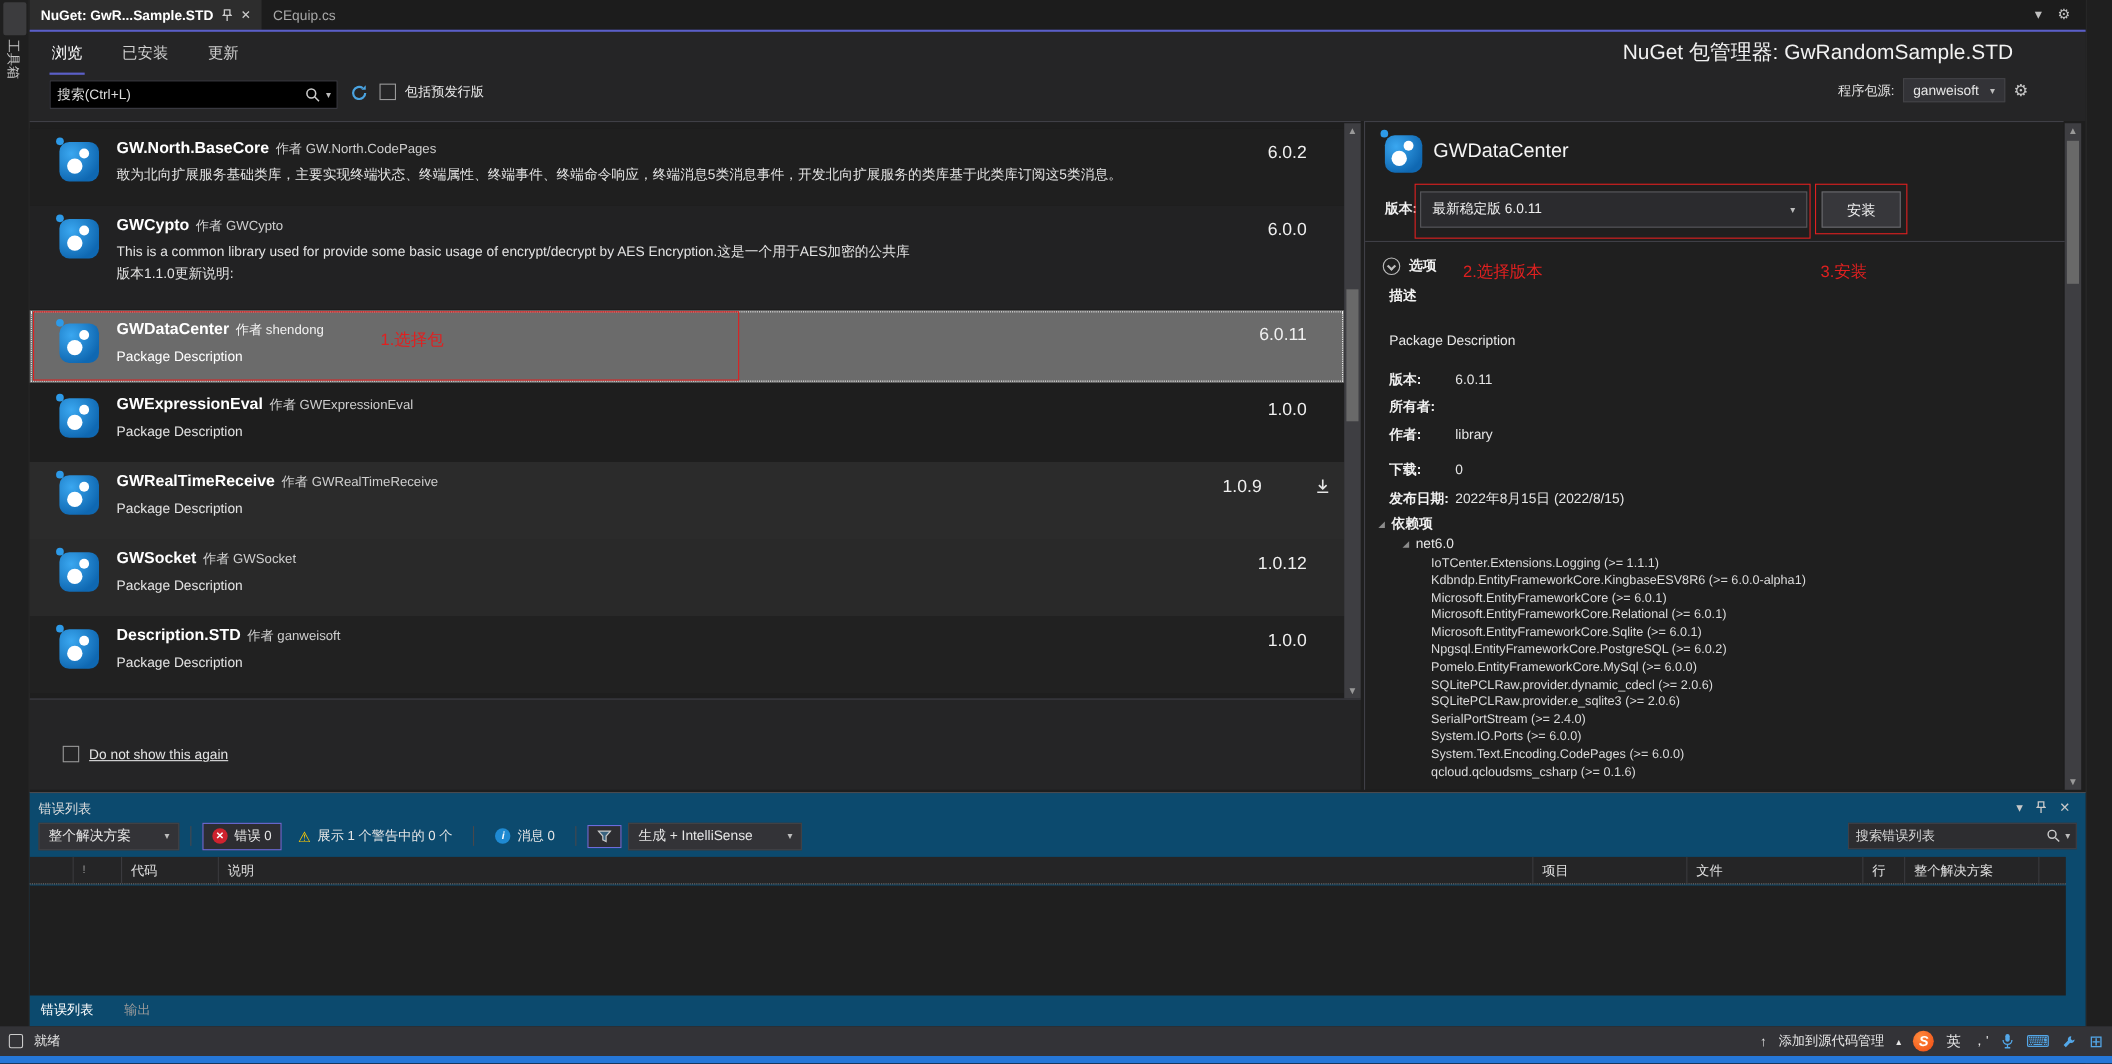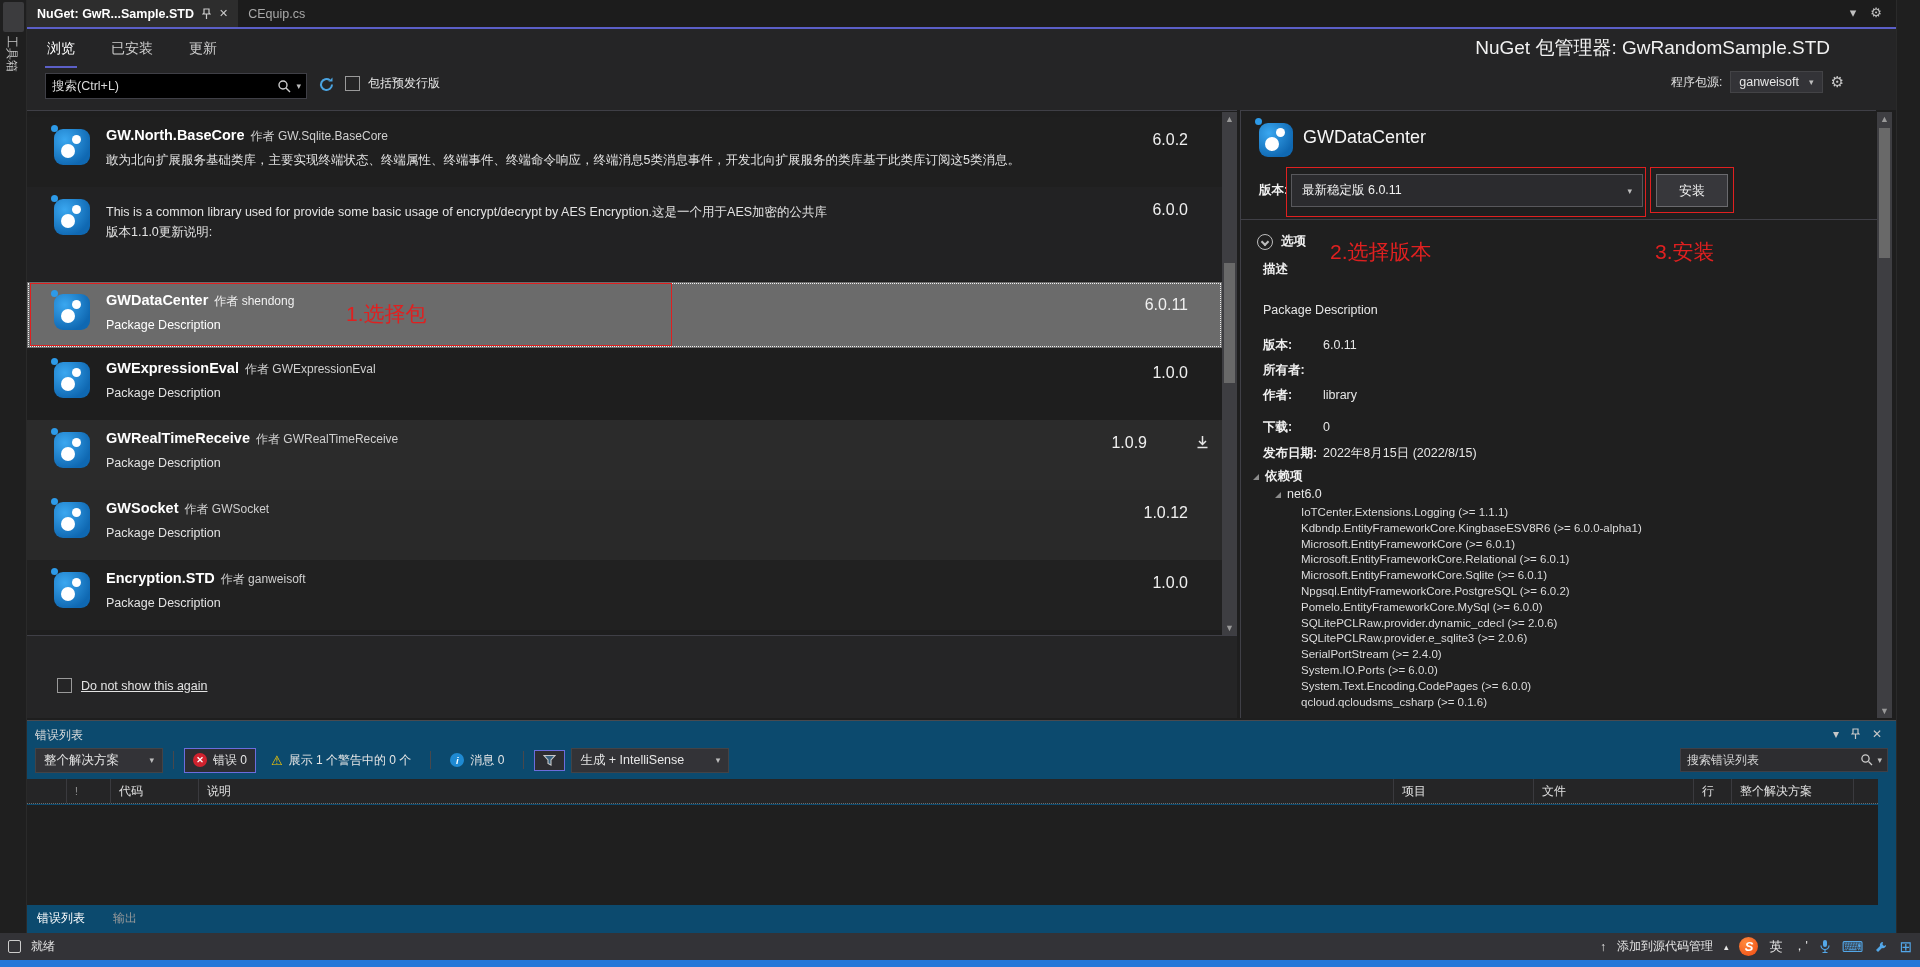--- a/index.html
+++ b/index.html
@@ -82,21 +82,21 @@
   .chev-circle { width:16px; height:16px; border:1px solid #bdbdbd; border-radius:50%; position:relative; }
   .chev-circle i { position:absolute; left:4px; top:4px; width:6px; height:6px; border-left:2px solid #bdbdbd; border-bottom:2px solid #bdbdbd; transform:rotate(-45deg); }
   .dfield { position:absolute; left:22px; font-size:12.5px; }
   .dfield b { display:inline-block; width:60px; color:#f0f0f0; }
   .dfield span { color:#e6e6e6; }
   .tree-tri { width:0; height:0; border-left:6px solid transparent; border-bottom:6px solid #8c8c8c; display:inline-block; margin-right:6px; }
   .deps { position:absolute; left:60px; top:394px; font-size:11.5px; color:#dcdcdc; line-height:15.8px; white-space:nowrap; }
 
   
   .ann { border:1px solid #e02020; position:absolute; background:transparent; }
-  .ann-text { position:absolute; color:#e02020; font-size:21px; }
+  .ann-text { position:absolute; color:#e02020; font-size:15px; }
 
   
   .error-panel { left:27px; top:720px; width:1869px; height:213px; background:#0c4a6e; border-top:1px solid #4a4a4e; }
   .ep-title { position:absolute; left:8px; top:6px; font-size:12px; color:#dddddd; }
   .ep-icons { position:absolute; right:14px; top:6px; display:flex; gap:12px; color:#c8c8c8; font-size:12px; align-items:center; }
   .ep-toolbar { position:absolute; left:8px; top:26px; right:8px; height:26px; display:flex; align-items:center; gap:6px; }
   .tool-sep { width:1px; height:18px; background:#48484c; margin:0 4px; }
   .tbtn { display:flex; align-items:center; gap:6px; padding:3px 8px; color:#e6e6e6; font-size:12px; border:1px solid transparent; }
   .tbtn.toggled { border-color:#6c6cdc; background:#2d2d31; }
   .err-circle { width:14px; height:14px; border-radius:50%; background:#cf222e; color:#fff; font-size:9px; font-weight:bold; display:flex; align-items:center; justify-content:center; }
@@ -201,36 +201,37 @@
   <div class="abs list-top-border"></div>
 
   <div class="row" style="top:117px;height:70px;background:#1f1f1f;">
     <div class="pkg-icon">
         <i class="pkg-dot"></i>
         <div class="pkg-body"></div>
         <b class="pkg-c1"></b>
         <b class="pkg-c2"></b>
       </div>
     <div class="pkg-text">
-      <div><span class="pkg-name">GW.North.BaseCore</span><span class="pkg-by">作者 GW.Sqlite.BaseCore</span></div>
+      <div><span class="pkg-name">GW.North.BaseCore</span><span class="pkg-by">作者 GW.North.CodePages</span></div>
       <div class="pkg-desc">敢为北向扩展服务基础类库，主要实现终端状态、终端属性、终端事件、终端命令响应，终端消息5类消息事件，开发北向扩展服务的类库基于此类库订阅这5类消息。</div>
     </div>
     <div class="pkg-ver">
         <span>6.0.2</span>
       </div>
   </div>
 
   <div class="row" style="top:187px;height:94px;background:#222223;">
     <div class="pkg-icon">
         <i class="pkg-dot"></i>
         <div class="pkg-body"></div>
         <b class="pkg-c1"></b>
         <b class="pkg-c2"></b>
       </div>
     <div class="pkg-text">
+      <div><span class="pkg-name">GWCypto</span><span class="pkg-by">作者 GWCypto</span></div>
       <div class="pkg-desc">This is a common library used for provide some basic usage of encrypt/decrypt by AES Encryption.这是一个用于AES加密的公共库</div>
       <div class="pkg-desc" style="margin-top:1px;">版本1.1.0更新说明:</div>
     </div>
     <div class="pkg-ver">
         <span>6.0.0</span>
       </div>
   </div>
 
   <div class="row sel" style="top:282px;height:66px;background:#6b6b6b;">
     <div class="pkg-icon">
@@ -303,21 +304,21 @@
   </div>
 
   <div class="row" style="top:560px;height:70px;background:#212121;">
     <div class="pkg-icon">
         <i class="pkg-dot"></i>
         <div class="pkg-body"></div>
         <b class="pkg-c1"></b>
         <b class="pkg-c2"></b>
       </div>
     <div class="pkg-text">
-      <div><span class="pkg-name">Encryption.STD</span><span class="pkg-by">作者 ganweisoft</span></div>
+      <div><span class="pkg-name">Description.STD</span><span class="pkg-by">作者 ganweisoft</span></div>
       <div class="pkg-desc">Package Description</div>
     </div>
     <div class="pkg-ver">
         <span>1.0.0</span>
       </div>
   </div>
 
   <div class="abs vscroll" style="left:1222px; top:112px; width:15px; height:523px;">
     <div class="varrow" style="top:2px;">▲</div>
     <div class="vthumb" style="top:151px; height:120px;"></div>

